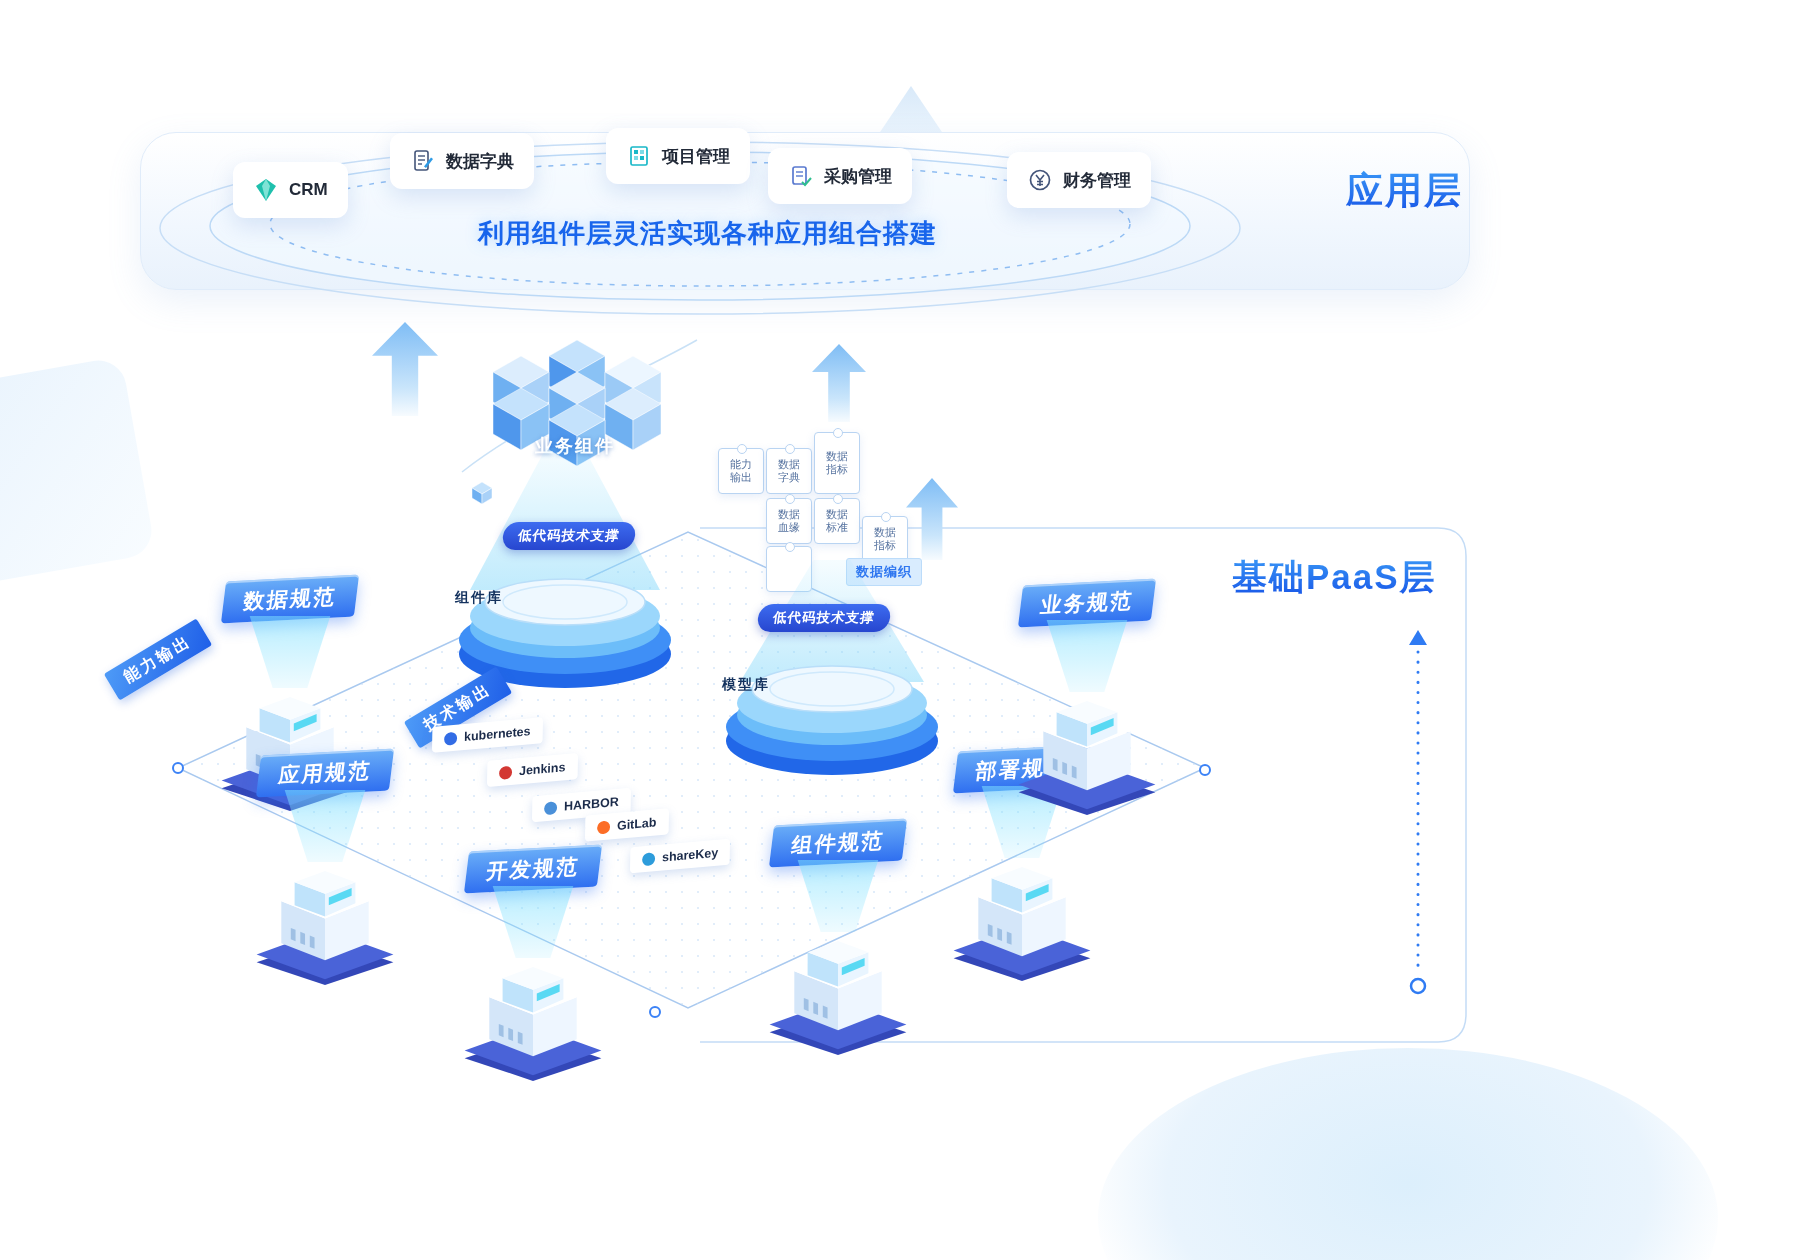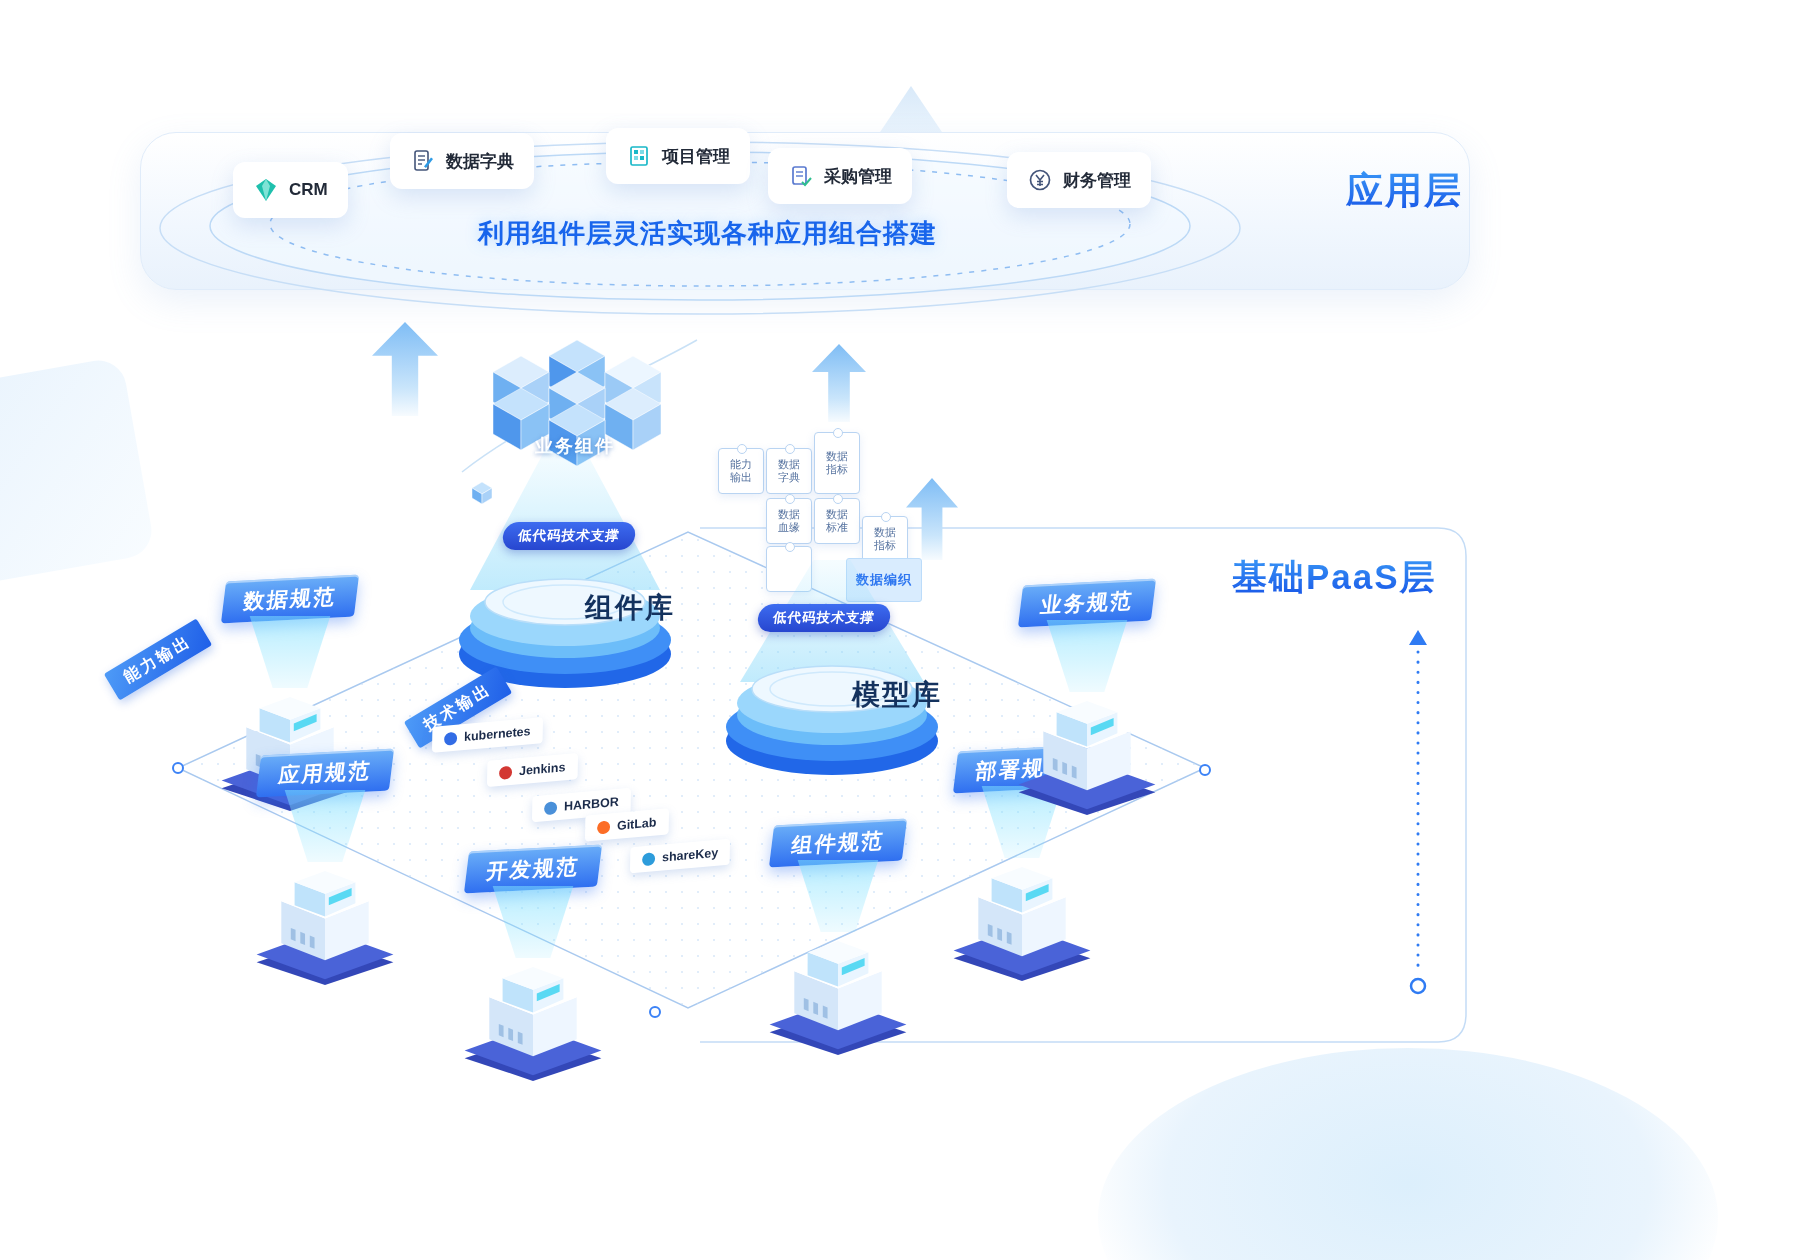--- a/index.html
+++ b/index.html
@@ -68,39 +68,39 @@
   
   .puz { position:absolute; width:46px; height:46px; background:#ffffff;
     border:1.5px solid #b9d4f2; border-radius:4px; display:flex; align-items:center;
     justify-content:center; text-align:center; font-size:11px; color:#55729f;
     line-height:1.2; box-shadow:0 3px 8px rgba(120,160,220,.18); }
   .puz::after { content:""; position:absolute; top:-5px; left:50%; margin-left:-4px;
     width:8px; height:8px; background:#fff; border:1.5px solid #b9d4f2; border-radius:50%; }
   .puz span { width:32px; display:block; word-break:break-all; }
   .weave-badge { position:absolute; left:846px; top:558px; background:#d9ecfe;
     border:1px solid #bcdcfa; color:#2e76f0; font-size:13px; font-weight:700;
-    padding:12px 9px; border-radius:3px; letter-spacing:1px; }
+    padding:4px 9px; border-radius:3px; letter-spacing:1px; }
 
   
   .lowcode { position:absolute; background:linear-gradient(180deg,#3d6cf0,#2746cf);
     color:#fff; font-size:13.5px; font-weight:700; padding:5px 15px; border-radius:14px;
     transform:skewX(-8deg); letter-spacing:1px; white-space:nowrap;
     box-shadow:0 3px 9px rgba(30,60,180,.35); }
   .lc1 { left:503px; top:522px; }
   .lc2 { left:758px; top:604px; }
 
   .cone { position:absolute; clip-path:polygon(40% 0,60% 0,100% 100%,0 100%);
     background:linear-gradient(180deg,rgba(140,225,255,.08) 0%,rgba(130,215,250,.5) 100%); }
   .cone1 { left:470px; top:448px; width:190px; height:142px; }
   .cone2 { left:740px; top:560px; width:184px; height:122px; }
 
   .podium { position:absolute; width:220px; height:165px; }
   .pod1 { left:455px; top:528px; }
   .pod2 { left:722px; top:615px; }
-  .podium-label { position:absolute; width:220px; text-align:right; font-size:28px;
+  .podium-label { position:absolute; width:220px; text-align:left; font-size:14px;
     font-weight:800; color:#14325e; letter-spacing:2px; }
   .pod1-label { left:455px; top:589px; }
   .pod2-label { left:722px; top:676px; }
 
   
   .banner { position:absolute; background:linear-gradient(135deg,#4e9bf7,#1f5fe8);
     color:#fff; font-weight:700; font-size:16px; padding:5px 16px; border-radius:3px;
     letter-spacing:3px; box-shadow:0 4px 10px rgba(40,100,220,.3); white-space:nowrap; }
   .bn1 { left:104px; top:644px; transform:rotate(-31deg); }
   .bn2 { left:404px; top:692px; transform:rotate(-31deg); }

